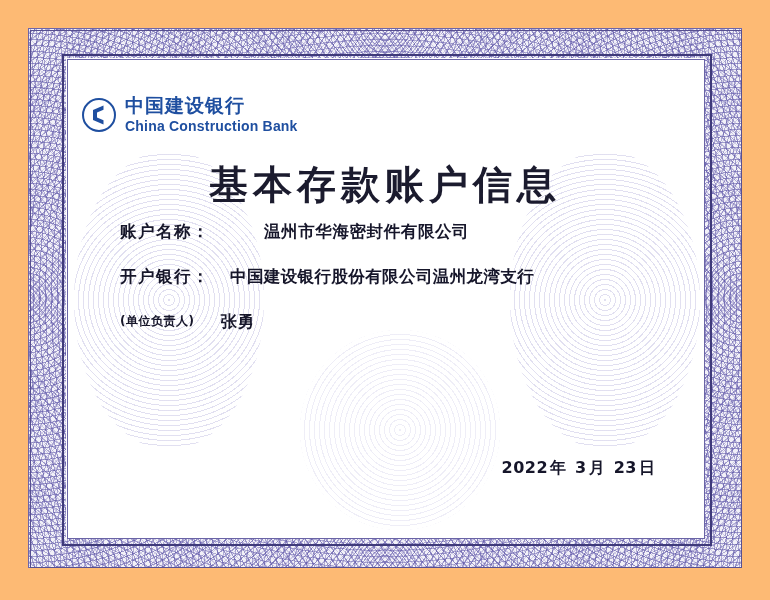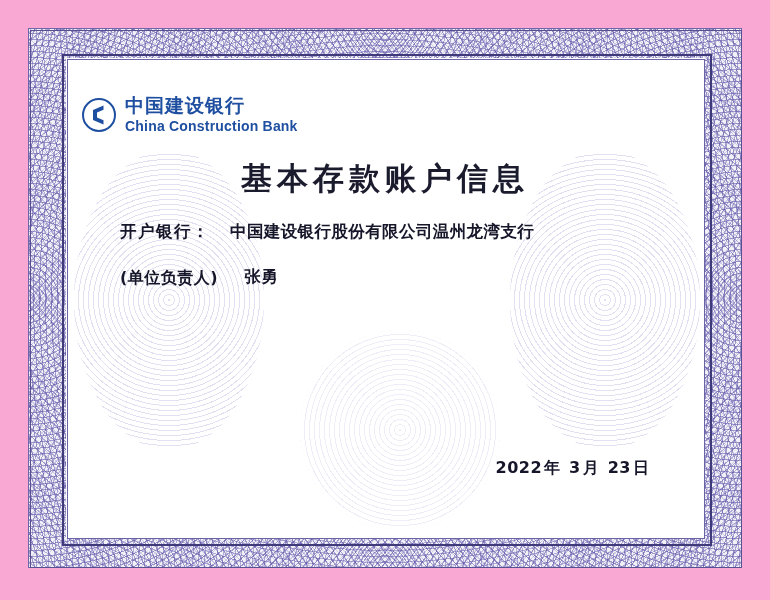--- a/index.html
+++ b/index.html
@@ -12,21 +12,21 @@
     height: 600px;
     font-family: "DejaVu Sans", "Liberation Sans", sans-serif;
     overflow: hidden;
   }
 
   
   #certificate {
     position: relative;
     width: 770px;
     height: 600px;
-    background: #f9a8d4;
+    background: #fdba74;
   }
 
   
   .border-frame {
     position: absolute;
     left: 28px;
     top: 28px;
     width: 714px;
     height: 540px;
     background-color: #f2f1f8;
@@ -135,21 +135,21 @@
     margin-top: 3px;
   }
 
   
   .doc-title {
     position: absolute;
     left: 0;
     top: 98px;
     width: 634px;
     text-align: center;
-    font-size: 31px;
+    font-size: 39px;
     font-weight: 700;
     letter-spacing: 5px;
     color: #1b1b2e;
     font-family: "DejaVu Sans", "Liberation Sans", sans-serif;
   }
 
   
   .fields {
     position: absolute;
     left: 52px;
@@ -165,21 +165,21 @@
   .field-label {
     font-size: 16.5px;
     font-weight: 700;
     color: #16162a;
     letter-spacing: 1.5px;
     white-space: nowrap;
     padding-top: 1px;
   }
   .field-label .sub {
     display: block;
-    font-size: 16px;
+    font-size: 12px;
     letter-spacing: .5px;
     margin-top: 2px;
     font-weight: 700;
   }
   .field-value {
     font-size: 16.5px;
     font-weight: 700;
     color: #16162a;
     letter-spacing: .6px;
     white-space: nowrap;
@@ -189,21 +189,21 @@
   .row-number   .field-value { margin-left: 46px; letter-spacing: .2px; }
   .row-bank     .field-value { margin-left: 20px; letter-spacing: .4px; }
   .row-rep      .field-value { margin-left: 26px; }
   .row-acctno   .field-value { margin-left: 36px; letter-spacing: .2px; }
   .row-rep      { margin-bottom: 26px; }
   .row-acctno   { margin-bottom: 0; }
 
   
   .date-line {
     position: absolute;
-    right: 44px;
+    right: 38px;
     top: 398px;
     font-size: 16px;
     font-weight: 700;
     color: #16162a;
     letter-spacing: 1px;
     white-space: nowrap;
   }
   .date-line .num { letter-spacing: .5px; }
   .date-line .unit { margin: 0 8px 0 2px; }
 </style>
@@ -234,20 +234,24 @@
       <span class="bank-names">
         <span class="bank-name-cn">中国建设银行</span>
         <span class="bank-name-en">China Construction Bank</span>
       </span>
     </div>
 
     <div class="doc-title">基本存款账户信息</div>
 
     <div class="fields">
 
+      <div class="field-row row-name">
+        <span class="field-label">账户名称：</span>
+        <span class="field-value">温州市华海密封件有限公司</span>
+      </div>
 
 
       <div class="field-row row-bank">
         <span class="field-label">开户银行：</span>
         <span class="field-value">中国建设银行股份有限公司温州龙湾支行</span>
       </div>
 
       <div class="field-row row-rep">
         <span class="field-label">
           <span class="sub">(单位负责人)</span>

